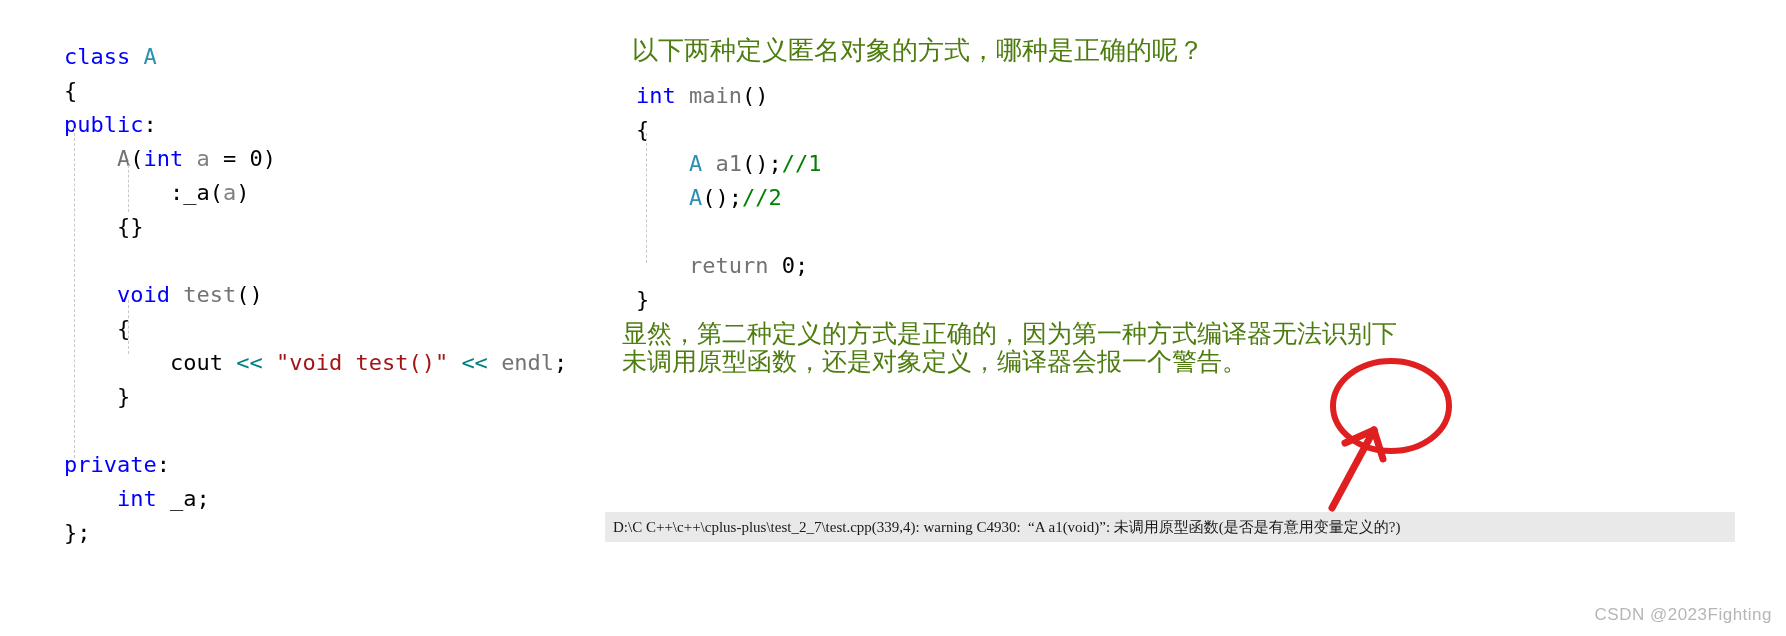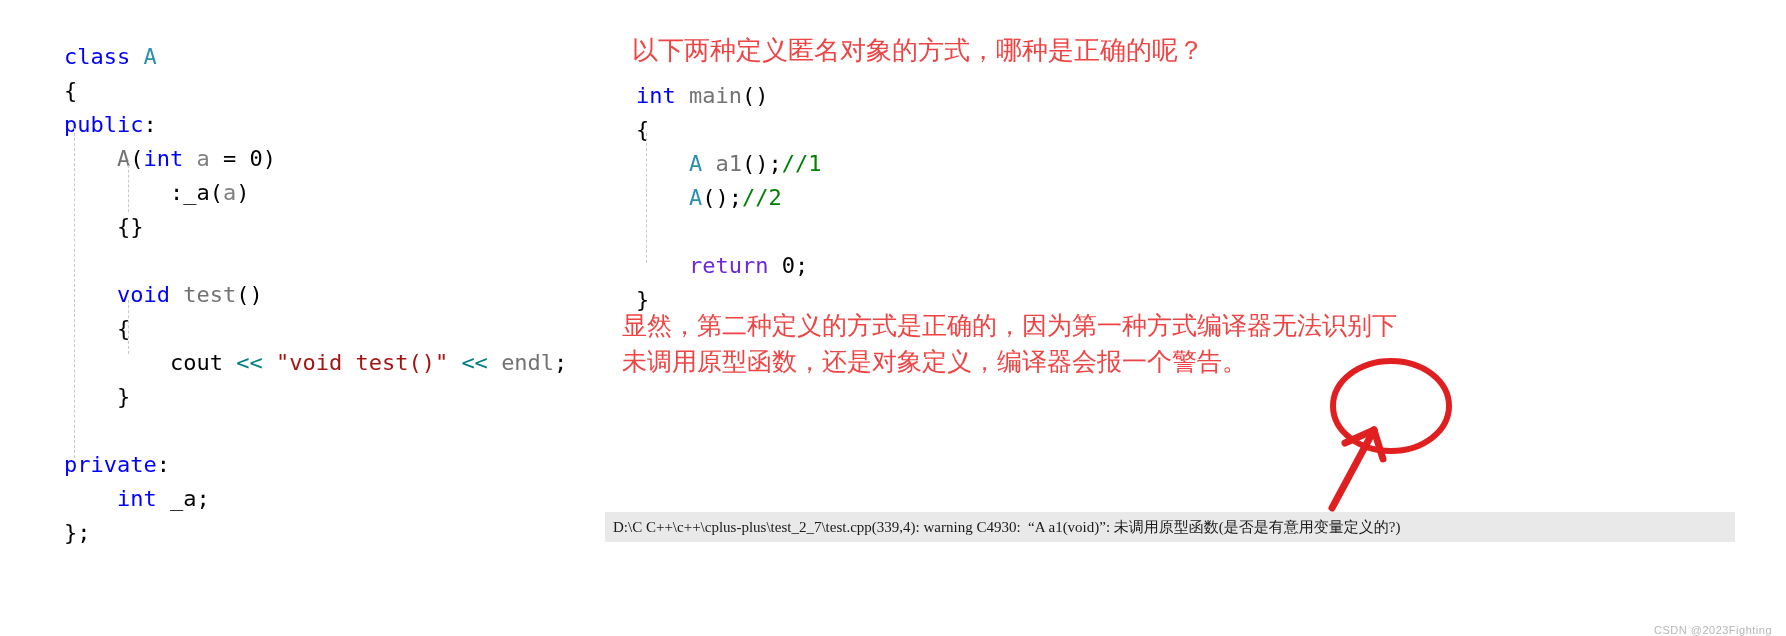--- a/index.html
+++ b/index.html
@@ -28,35 +28,35 @@
 
   
   .kw      { color: #0000ff; }   
   .type    { color: #2b91af; }   
   .fn      { color: #737373; }   
   .param   { color: #808080; }   
   .str     { color: #a31515; }   
   .op      { color: #008080; }   
   .num     { color: #000000; }
   .cmt     { color: #008000; }   
-  .ctl     { color: #6d28d9; }   
+  .ctl     { color: #737373; }   
   .plain   { color: #000000; }
 
   
   .guide {
     position: absolute;
     width: 0;
     border-left: 1px dashed #c8c8c8;
   }
 
   
   .cn-text {
     position: absolute;
     font-family: "DejaVu Serif", serif;
-    color: #ef4444;
+    color: #4d7c0f;
     font-size: 25px;
     line-height: 36px;
     white-space: pre;
   }
 
   
   .warning-bar {
     position: absolute;
     background: #e9e9e9;
     color: #1a1a1a;
@@ -72,44 +72,44 @@
     position: absolute;
     left: 0; top: 0;
     width: 1786px; height: 636px;
     pointer-events: none;
   }
 
   
   .watermark {
     position: absolute;
     right: 14px;
-    bottom: 0;
+    bottom: 11px;
     font-family: "Liberation Sans", sans-serif;
-    font-size: 11px;
+    font-size: 17px;
     color: #b6b6b6;
     letter-spacing: 0.5px;
     white-space: pre;
   }
 </style>
 </head>
 <body>
 
 <div class="code-block" id="left-code" style="left:64px; top:40px;"><div class="code-line"><span class="kw">class </span><span class="type">A</span></div><div class="code-line"><span class="plain">{</span></div><div class="code-line"><span class="kw">public</span><span class="plain">:</span></div><div class="code-line"><span class="plain">    </span><span class="fn">A</span><span class="plain">(</span><span class="kw">int</span><span class="plain"> </span><span class="param">a</span><span class="plain"> = </span><span class="num">0</span><span class="plain">)</span></div><div class="code-line"><span class="plain">        :_a(</span><span class="param">a</span><span class="plain">)</span></div><div class="code-line"><span class="plain">    {}</span></div><div class="code-line">&nbsp;</div><div class="code-line"><span class="plain">    </span><span class="kw">void</span><span class="plain"> </span><span class="fn">test</span><span class="plain">()</span></div><div class="code-line"><span class="plain">    {</span></div><div class="code-line"><span class="plain">        cout </span><span class="op">&lt;&lt;</span><span class="plain"> </span><span class="str">"void test()"</span><span class="plain"> </span><span class="op">&lt;&lt;</span><span class="plain"> </span><span class="fn">endl</span><span class="plain">;</span></div><div class="code-line"><span class="plain">    }</span></div><div class="code-line">&nbsp;</div><div class="code-line"><span class="kw">private</span><span class="plain">:</span></div><div class="code-line"><span class="plain">    </span><span class="kw">int</span><span class="plain"> _a;</span></div><div class="code-line"><span class="plain">};</span></div></div>
 
 <div class="guide" style="left:74px; top:128px; height:330px;"></div>
 <div class="guide" style="left:128px; top:160px; height:52px;"></div>
 <div class="guide" style="left:128px; top:300px; height:54px;"></div>
 
 <div class="cn-text" id="question-text" style="left:632px; top:32px; font-size:26px;">以下两种定义匿名对象的方式，哪种是正确的呢？</div>
 
 <div class="code-block" id="main-code" style="left:636px; top:79px;"><div class="code-line"><span class="kw">int</span><span class="plain"> </span><span class="fn">main</span><span class="plain">()</span></div><div class="code-line"><span class="plain">{</span></div><div class="code-line"><span class="plain">    </span><span class="type">A</span><span class="plain"> </span><span class="fn">a1</span><span class="plain">();</span><span class="cmt">//1</span></div><div class="code-line"><span class="plain">    </span><span class="type">A</span><span class="plain">();</span><span class="cmt">//2</span></div><div class="code-line">&nbsp;</div><div class="code-line"><span class="plain">    </span><span class="ctl">return</span><span class="plain"> </span><span class="num">0</span><span class="plain">;</span></div><div class="code-line"><span class="plain">}</span></div></div>
 
 <div class="guide" style="left:646px; top:133px; height:130px;"></div>
 
-<div class="cn-text" id="explanation-line-1" style="left:622px; top:308px;text-align:center;">显然，第二种定义的方式是正确的，因为第一种方式编译器无法识别下</div>
+<div class="cn-text" id="explanation-line-1" style="left:622px; top:316px;text-align:center;">显然，第二种定义的方式是正确的，因为第一种方式编译器无法识别下</div>
 <div class="cn-text" id="explanation-line-2" style="left:622px; top:344px;">未调用原型函数，还是对象定义，编译器会报一个警告。</div>
 
 <svg class="annot-svg" viewBox="0 0 1786 636">
   <ellipse cx="1391" cy="406" rx="58" ry="45" fill="none" stroke="#e02020" stroke-width="6"></ellipse>
 
   <line x1="1332" y1="508" x2="1374" y2="430" stroke="#e02020" stroke-width="7" stroke-linecap="round"></line>
 
   <line x1="1374" y1="430" x2="1345" y2="443" stroke="#e02020" stroke-width="7" stroke-linecap="round"></line>
   <line x1="1374" y1="430" x2="1383" y2="459" stroke="#e02020" stroke-width="7" stroke-linecap="round"></line>
 </svg>

